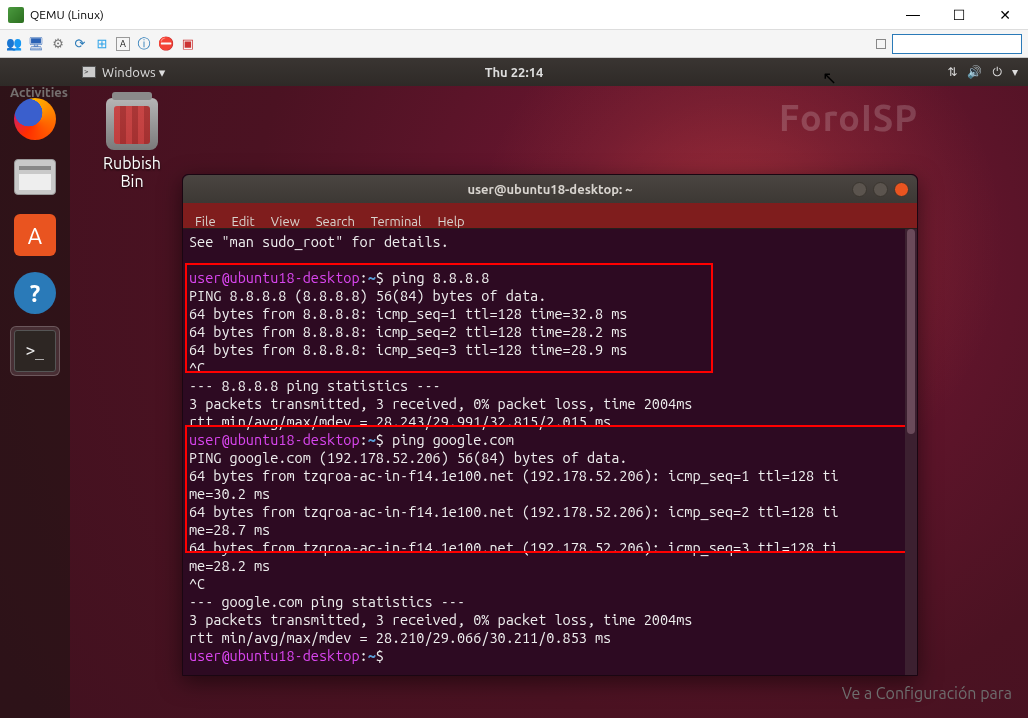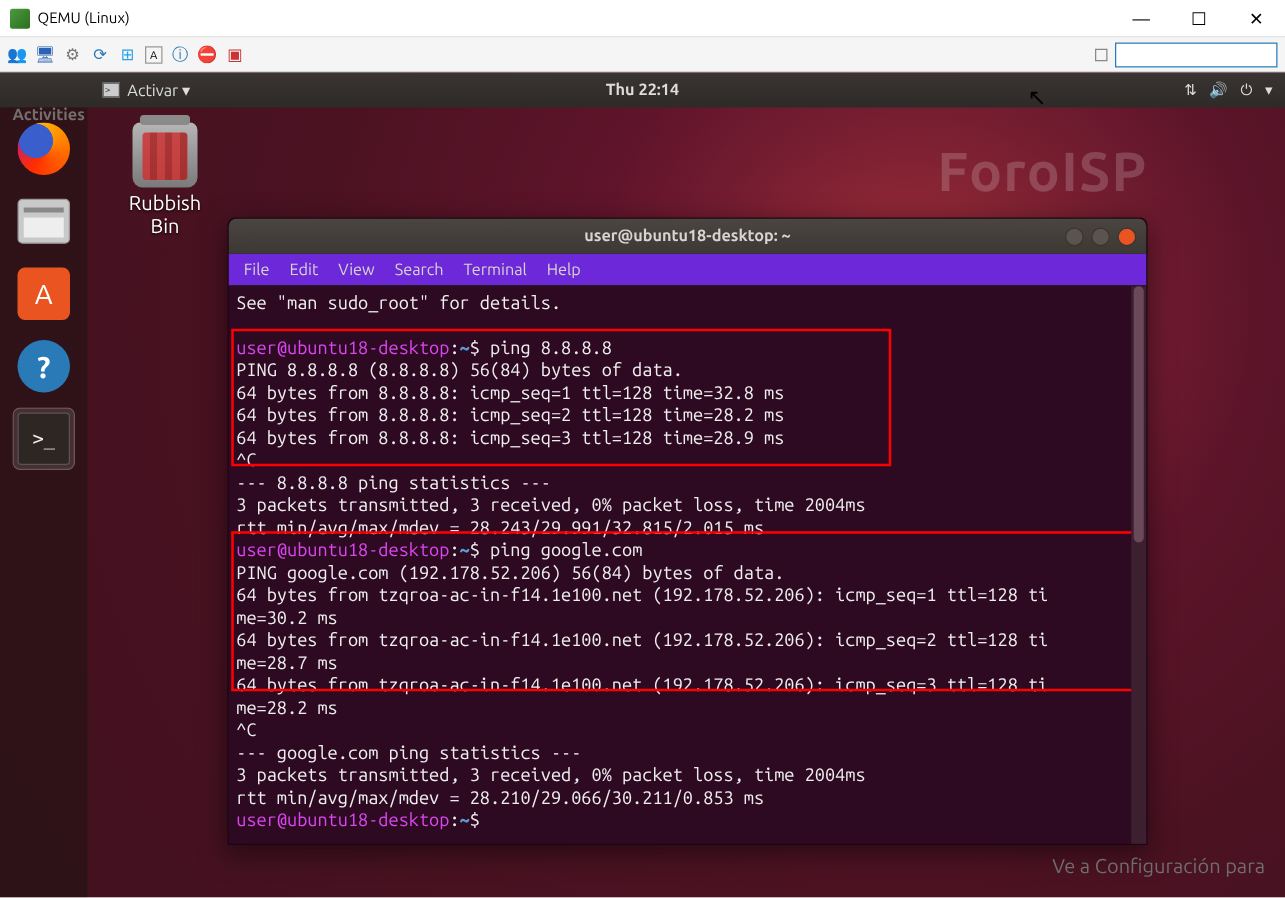--- a/index.html
+++ b/index.html
@@ -41,33 +41,33 @@
 .software-icon { width:42px; height:42px; background:#e95420; border-radius:6px; display:flex; align-items:center; justify-content:center; color:#fff; font-size:22px; }
 .help-icon { width:42px; height:42px; border-radius:50%; background:#2a7ab8; color:#fff; display:flex; align-items:center; justify-content:center; font-size:24px; font-weight:bold; }
 .term-dock { width:42px; height:42px; background:#2d2623; border-radius:3px; border:1px solid #555; display:flex; align-items:center; justify-content:center; color:#eee; font-family:monospace; font-size:15px; }
 
 .desktop-icon { position:absolute; left:90px; top:40px; width:84px; text-align:center; z-index:1; }
 .trash-can { width:52px; height:52px; margin:0 auto 4px; background: linear-gradient(#b6b6b6,#7a7a7a); border-radius:6px 6px 8px 8px; position:relative; }
 .trash-can::before { content:""; position:absolute; top:-6px; left:6px; right:6px; height:8px; background:#8a8a8a; border-radius:3px; }
 .trash-can::after { content:""; position:absolute; top:8px; left:8px; right:8px; bottom:6px; background:repeating-linear-gradient(90deg,#c33 0 6px,#a22 6px 12px); border-radius:3px; opacity:0.85; }
 .desktop-icon .label { color:#fff; font-size:16px; text-shadow:0 1px 2px #000; }
 
-.watermark-logo { position:absolute; right:110px; top:55px; color:rgba(255,255,255,0.18); font-size:44px; font-weight:600; letter-spacing:1px; z-index:1; }
+.watermark-logo { position:absolute; right:110px; top:39px; color:rgba(255,255,255,0.18); font-size:36px; font-weight:600; letter-spacing:1px; z-index:1; }
 .activate { position:absolute; right:16px; bottom:16px; text-align:right; color:#6e6e6e; z-index:5; pointer-events:none; }
 .activate .l1 { font-size:20px; }
 .activate .l2 { font-size:16px; }
 
 
 .termwin { position:absolute; left:182px; top:116px; width:736px; z-index:3; background:#2d0a22; border:1px solid #1a0612; border-radius:6px 6px 0 0; box-shadow:0 6px 22px rgba(0,0,0,0.5); }
 .termwin .tw-title { height:28px; background:linear-gradient(#4a4541,#3c3834); border-radius:6px 6px 0 0; display:flex; align-items:center; color:#d8d4cf; font-size:13px; position:relative; }
 .termwin .tw-title .ttl { position:absolute; left:50%; transform:translateX(-50%); font-weight:600; }
 .termwin .tw-title .winbtns { margin-left:auto; display:flex; gap:6px; padding-right:8px; }
 .termwin .wb { width:15px; height:15px; border-radius:50%; background:#5b544e; border:1px solid #3a352f; }
 .termwin .wb.close { background:#e95420; }
-.termwin .tw-menu { height:26px; display:flex; align-items:center; gap:16px; padding:0 12px; color:#d8d4cf; font-size:13px; background:#6d28d9; border-bottom:1px solid #241f1c; }
+.termwin .tw-menu { height:26px; display:flex; align-items:flex-end; gap:16px; padding:0 12px; color:#d8d4cf; font-size:13px; background:#7f1d1d; border-bottom:1px solid #241f1c; }
 .termwin .tw-body { position:relative; font-family:"Ubuntu Mono","DejaVu Sans Mono",monospace; font-size:14.5px; line-height:18px; color:#fff; padding:4px 6px 10px; background:#2d0a22; white-space:pre; overflow:hidden; }
 .termwin .scrollbar { position:absolute; right:0; top:54px; bottom:0; width:12px; background:#3c2030; }
 .termwin .scrollbar .thumb { position:absolute; left:2px; right:2px; top:0; height:46%; background:#6a4a5a; border-radius:4px; }
 
 .g { color:#d946ef; font-weight:normal; }
 .b { color:#5a9dd5; font-weight:bold; }
 .w { color:#eee; }
 .box1 { position:absolute; border:2px solid #f00; pointer-events:none; }
 #boxA { left:2px; top:34px; width:528px; height:110px; }
 #boxB { left:2px; top:196px; width:726px; height:128px; }
@@ -101,21 +101,21 @@
   <input class="textbox" style="">
 </div>
 
 <div class="ubuntu">
   <div class="cursor">↖</div>
 
   <div class="topbar">
     <div class="activities">Activities</div>
     <div class="term-menu">
       <span class="t-icon"></span>
-      <span>Activar ▾</span>
+      <span>Windows ▾</span>
     </div>
     <div class="clock">Thu 22:14</div>
     <div class="tray">
       <span class="tray-icon">⇅</span>
       <span class="tray-icon">🔊</span>
       <span class="tray-icon">⏻</span>
       <span class="tray-icon">▾</span>
     </div>
   </div>
 

